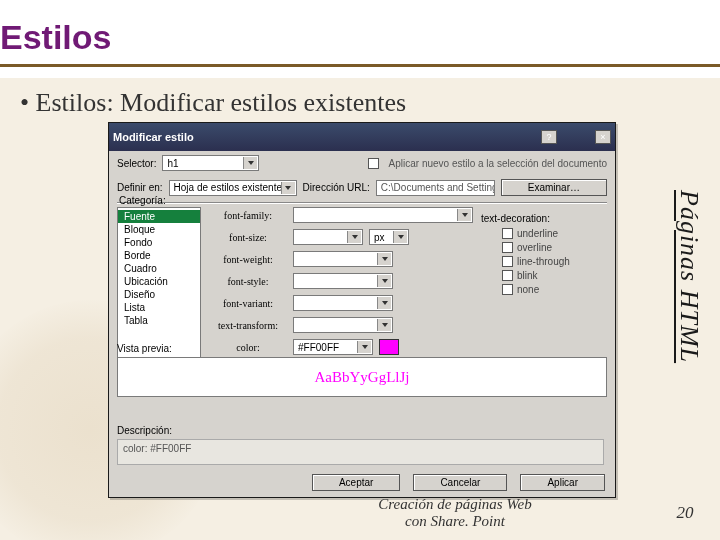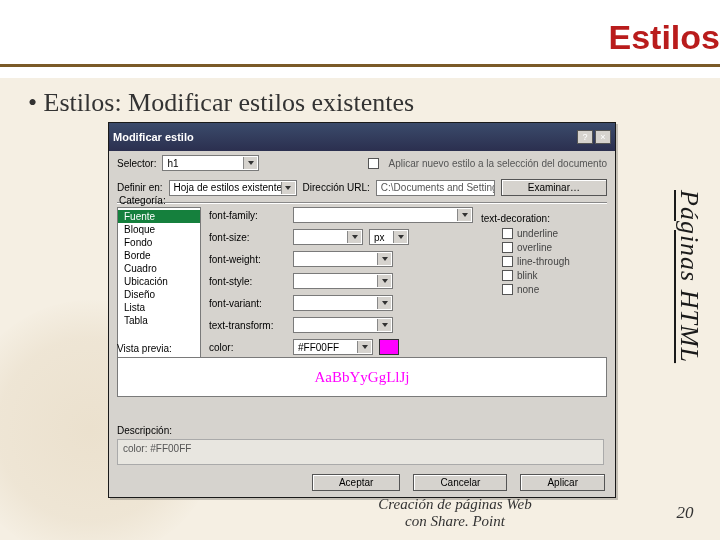--- a/index.html
+++ b/index.html
@@ -1,47 +1,47 @@
 <!DOCTYPE html>
 <html><head>
 <meta charset="utf-8">
 <style>
   * { box-sizing: border-box; margin: 0; padding: 0; }
   html, body { width: 720px; height: 540px; font-family: "Times New Roman", serif; background: #fff; overflow: hidden; }
   .slide { position: relative; width: 720px; height: 540px; background: #f5efe3; }
   .top-white { position: absolute; top: 0; left: 0; right: 0; height: 78px; background: #fff; }
   .top-rule { position: absolute; top: 64px; left: 0; right: 0; height: 3px; background: #7a5a28; }
-  .title { position: absolute; top: 18px; left: 0; right: 0; text-align: right; font-size: 34px; font-weight: bold; color: #b91c1c; font-family: Arial, sans-serif; }
-  .bullet { position: absolute; top: 88px; left: 28px; font-size: 26px; color: #333; }
+  .title { position: absolute; top: 18px; left: 0; right: 0; text-align: left; font-size: 34px; font-weight: bold; color: #701a75; font-family: Arial, sans-serif; }
+  .bullet { position: absolute; top: 88px; left: 20px; font-size: 26px; color: #333; }
   .side-label { position: absolute; top: 190px; right: 16px; font-size: 26px; font-style: italic; text-decoration: underline; writing-mode: vertical-rl; color: #1a1a1a; font-family: "Times New Roman", serif; letter-spacing: 1px; }
   .footer { position: absolute; bottom: 10px; left: 0; right: 0; display: flex; align-items: center; }
   .footer-center { flex: 1; text-align: center; font-style: italic; font-size: 15px; color: #333; line-height: 1.15; padding-left: 260px; }
   .page-num { width: 70px; text-align: center; font-style: italic; font-size: 17px; color: #333; }
   .watermark { position: absolute; left: -40px; bottom: -20px; width: 260px; height: 260px; border-radius: 50%; background: radial-gradient(circle, rgba(190,160,110,0.18) 0%, rgba(190,160,110,0.12) 50%, rgba(190,160,110,0) 72%); }
 
   
   .dlg { position: absolute; top: 122px; left: 108px; width: 508px; height: 376px; background: #d6d3ce; border: 1px solid #1a1a1a; box-shadow: 2px 2px 0 rgba(0,0,0,0.2); font-family: Tahoma, Arial, sans-serif; font-size: 10px; color: #000; }
-  .titlebar { height: 18px; background: linear-gradient(#3b4b6b, #2b2f4f); color: #fff; display: flex; align-items: center; padding: 14px 4px; font-size: 11px; }
+  .titlebar { height: 18px; background: linear-gradient(#3b4b6b, #2b2f4f); color: #fff; display: flex; align-items: center; padding: 14px 4px; font-size: 11px; gap: 36px; }
   .titlebar .txt { flex: 1; font-weight: bold; }
   .tbtn { width: 16px; height: 14px; background: #d6d3ce; border: 1px solid #555; margin-left: 2px; display: flex; align-items: center; justify-content: center; font-size: 9px; line-height: 1; }
   .row { display: flex; align-items: center; padding: 4px 8px; gap: 6px; }
   .sel { background: #fff; border: 1px solid #7a7a7a; height: 16px; display: flex; align-items: center; padding: 0 4px; position: relative; }
   .sel .arr { position: absolute; right: 1px; top: 1px; bottom: 1px; width: 14px; background: #d6d3ce; border-left: 1px solid #888; display: flex; align-items: center; justify-content: center; }
   .sel .arr::after { content: ""; border-left: 3px solid transparent; border-right: 3px solid transparent; border-top: 4px solid #333; }
   .chk { width: 11px; height: 11px; border: 1px solid #555; background: #fff; display: inline-block; margin-right: 4px; flex-shrink: 0; }
   .btn { background: #d6d3ce; border: 1px solid #555; padding: 2px 26px; font-size: 10px; box-shadow: inset 1px 1px 0 #fff; }
   .hr { border-top: 1px solid #888; border-bottom: 1px solid #fff; margin: 2px 8px; }
   .body { position: absolute; top: 84px; left: 8px; right: 8px; bottom: 58px; display: flex; gap: 8px; }
   .catlbl { position: absolute; top: 72px; left: 10px; font-size: 10px; }
   .catbox { width: 84px; background: #fff; border: 1px solid #7a7a7a; padding: 2px 0; height: 160px; }
   .catitem { padding: 1px 6px; cursor: default; }
   .catitem.sel-on { background: #15803d; color: #fff; font-weight: normal; }
   .form { flex: 1; }
   .frow { display: flex; align-items: center; margin-bottom: 6px; gap: 6px; }
-  .flab { width: 78px; text-align: left; }
+  .flab { width: 78px; text-align: center; font-family: Liberation Serif, serif; }
   .decor { position: absolute; right: 6px; top: 6px; width: 120px; }
   .decor .dlab { margin-bottom: 4px; }
   .decor .drow { display: flex; align-items: center; margin-bottom: 3px; color: #444; margin-left: 21px; }
   .swatch { width: 20px; height: 16px; background: #ff00ff; border: 1px solid #333; }
   .prev { position: absolute; left: 8px; right: 8px; bottom: 100px; }
   .prevlab { font-size: 10px; margin-bottom: 3px; }
   .prevbox { background: #fff; border: 1px solid #7a7a7a; height: 40px; display: flex; align-items: center; justify-content: center; color: #ff00ff; font-family: "Times New Roman", serif; font-size: 15px; }
   .desc { position: absolute; left: 8px; right: 11px; bottom: 32px; }
   .descbox { background: #e8e6e0; border: 1px solid #aaa; height: 26px; padding: 3px 5px; font-size: 10px; color: #555; }
   .dlg-buttons { position: absolute; right: 10px; bottom: 6px; display: flex; gap: 13px; }

